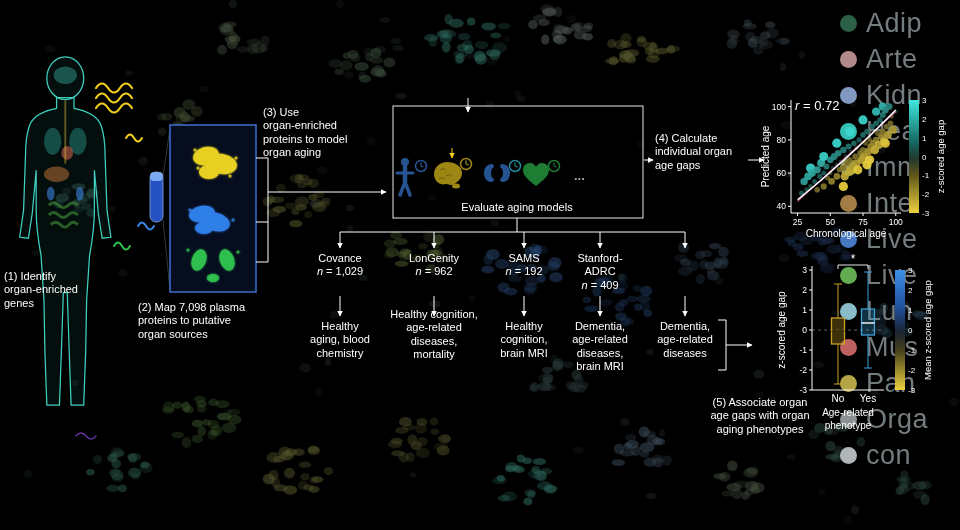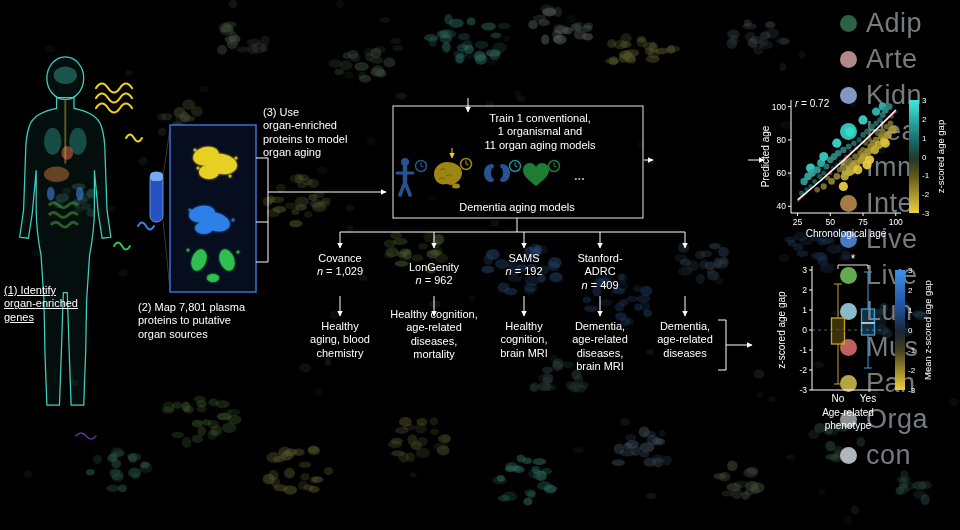--- a/index.html
+++ b/index.html
@@ -3,21 +3,21 @@
 <meta charset="utf-8">
 <style>
   html,body{margin:0;padding:0;background:#000;}
   .canvas{position:relative;width:960px;height:530px;background:#000;overflow:hidden;
           font-family:"Liberation Sans",sans-serif;}
   .layer{position:absolute;left:0;top:0;}
   svg{font-family:"Liberation Sans",sans-serif;}
   .t{position:absolute;color:#fff;font-size:11px;line-height:1.22;white-space:pre-line;}
   .c{text-align:center;}
   .title{font-size:12px;}
-  .ann{font-size:10px;}
+  .ann{font-size:13px;}
   #organ-legend{position:absolute;left:0;top:0;width:960px;height:530px;pointer-events:none;border-radius:17px;}
   .legend-row{position:absolute;left:840px;display:flex;align-items:center;gap:9px;width:230px;}
   .legend-dot{width:17px;height:17px;border-radius:50%;flex:0 0 auto;opacity:.9;}
   .legend-label{font-size:27px;color:#747C7F;letter-spacing:.5px;white-space:nowrap;}
 </style>
 </head>
 <body>
 
 <div class="canvas">
 
@@ -949,38 +949,38 @@
         <text x="908" y="293" font-size="8" text-anchor="start" fill="#fff">2</text>
         <text x="908" y="313" font-size="8" text-anchor="start" fill="#fff">1</text>
         <text x="908" y="333" font-size="8" text-anchor="start" fill="#fff">0</text>
         <text x="908" y="353" font-size="8" text-anchor="start" fill="#fff">-1</text>
         <text x="908" y="373" font-size="8" text-anchor="start" fill="#fff">-2</text>
         <text x="908" y="393" font-size="8" text-anchor="start" fill="#fff">-3</text>
         <text x="931" y="330" font-size="9.5" text-anchor="middle" fill="#fff" transform="rotate(-90 931 330)">Mean z-scored age gap</text>
       </g>
   </svg>
 
-  <div class="t" style="left:4px;top:284px;width:120px;text-decoration:underline;">(1) Identify
+  <div class="t" style="left:4px;top:270px;width:120px;">(1) Identify
 organ-enriched
 genes</div>
-  <div class="t" style="left:138px;top:301px;width:136px;">(2) Map 7,801 plasma
+  <div class="t" style="left:138px;top:301px;width:136px;">(2) Map 7,098 plasma
 proteins to putative
 organ sources</div>
   <div class="t" style="left:263px;top:106px;width:100px;">(3) Use
 organ-enriched
 proteins to model
 organ aging</div>
-  <div class="t c" style="left:462px;top:112px;width:156px;">Train 1 conventional,
-1 organismal and
-11 organ aging models</div>
-  <div class="t c" style="left:432px;top:201px;width:170px;">Dementia aging models</div>
+  <div class="t c" style="left:432px;top:201px;width:170px;">Evaluate aging models</div>
+  <div class="t" style="left:655px;top:132px;width:95px;">(4) Calculate
+individual organ
+age gaps</div>
 
   <div class="t c" style="left:285px;top:252px;width:110px;">Covance
 <i>n</i> = 1,029</div>
-  <div class="t c" style="left:379px;top:261px;width:110px;">LonGenity
+  <div class="t c" style="left:379px;top:252px;width:110px;">LonGenity
 <i>n</i> = 962</div>
   <div class="t c" style="left:469px;top:252px;width:110px;">SAMS
 <i>n</i> = 192</div>
   <div class="t c" style="left:545px;top:252px;width:110px;">Stanford-
 ADRC
 <i>n</i> = 409</div>
 
   <div class="t c" style="left:285px;top:320px;width:110px;">Healthy
 aging, blood
 chemistry</div>
@@ -992,14 +992,17 @@
 cognition,
 brain MRI</div>
   <div class="t c" style="left:545px;top:320px;width:110px;">Dementia,
 age-related
 diseases,
 brain MRI</div>
   <div class="t c" style="left:630px;top:320px;width:110px;">Dementia,
 age-related
 diseases</div>
 
+  <div class="t c" style="left:702px;top:396px;width:116px;">(5) Associate organ
+age gaps with organ
+aging phenotypes</div>
   <div class="t ann" style="left:795px;top:98px;"><i>r</i> = 0.72</div>
 </div>
 
 </body></html>

